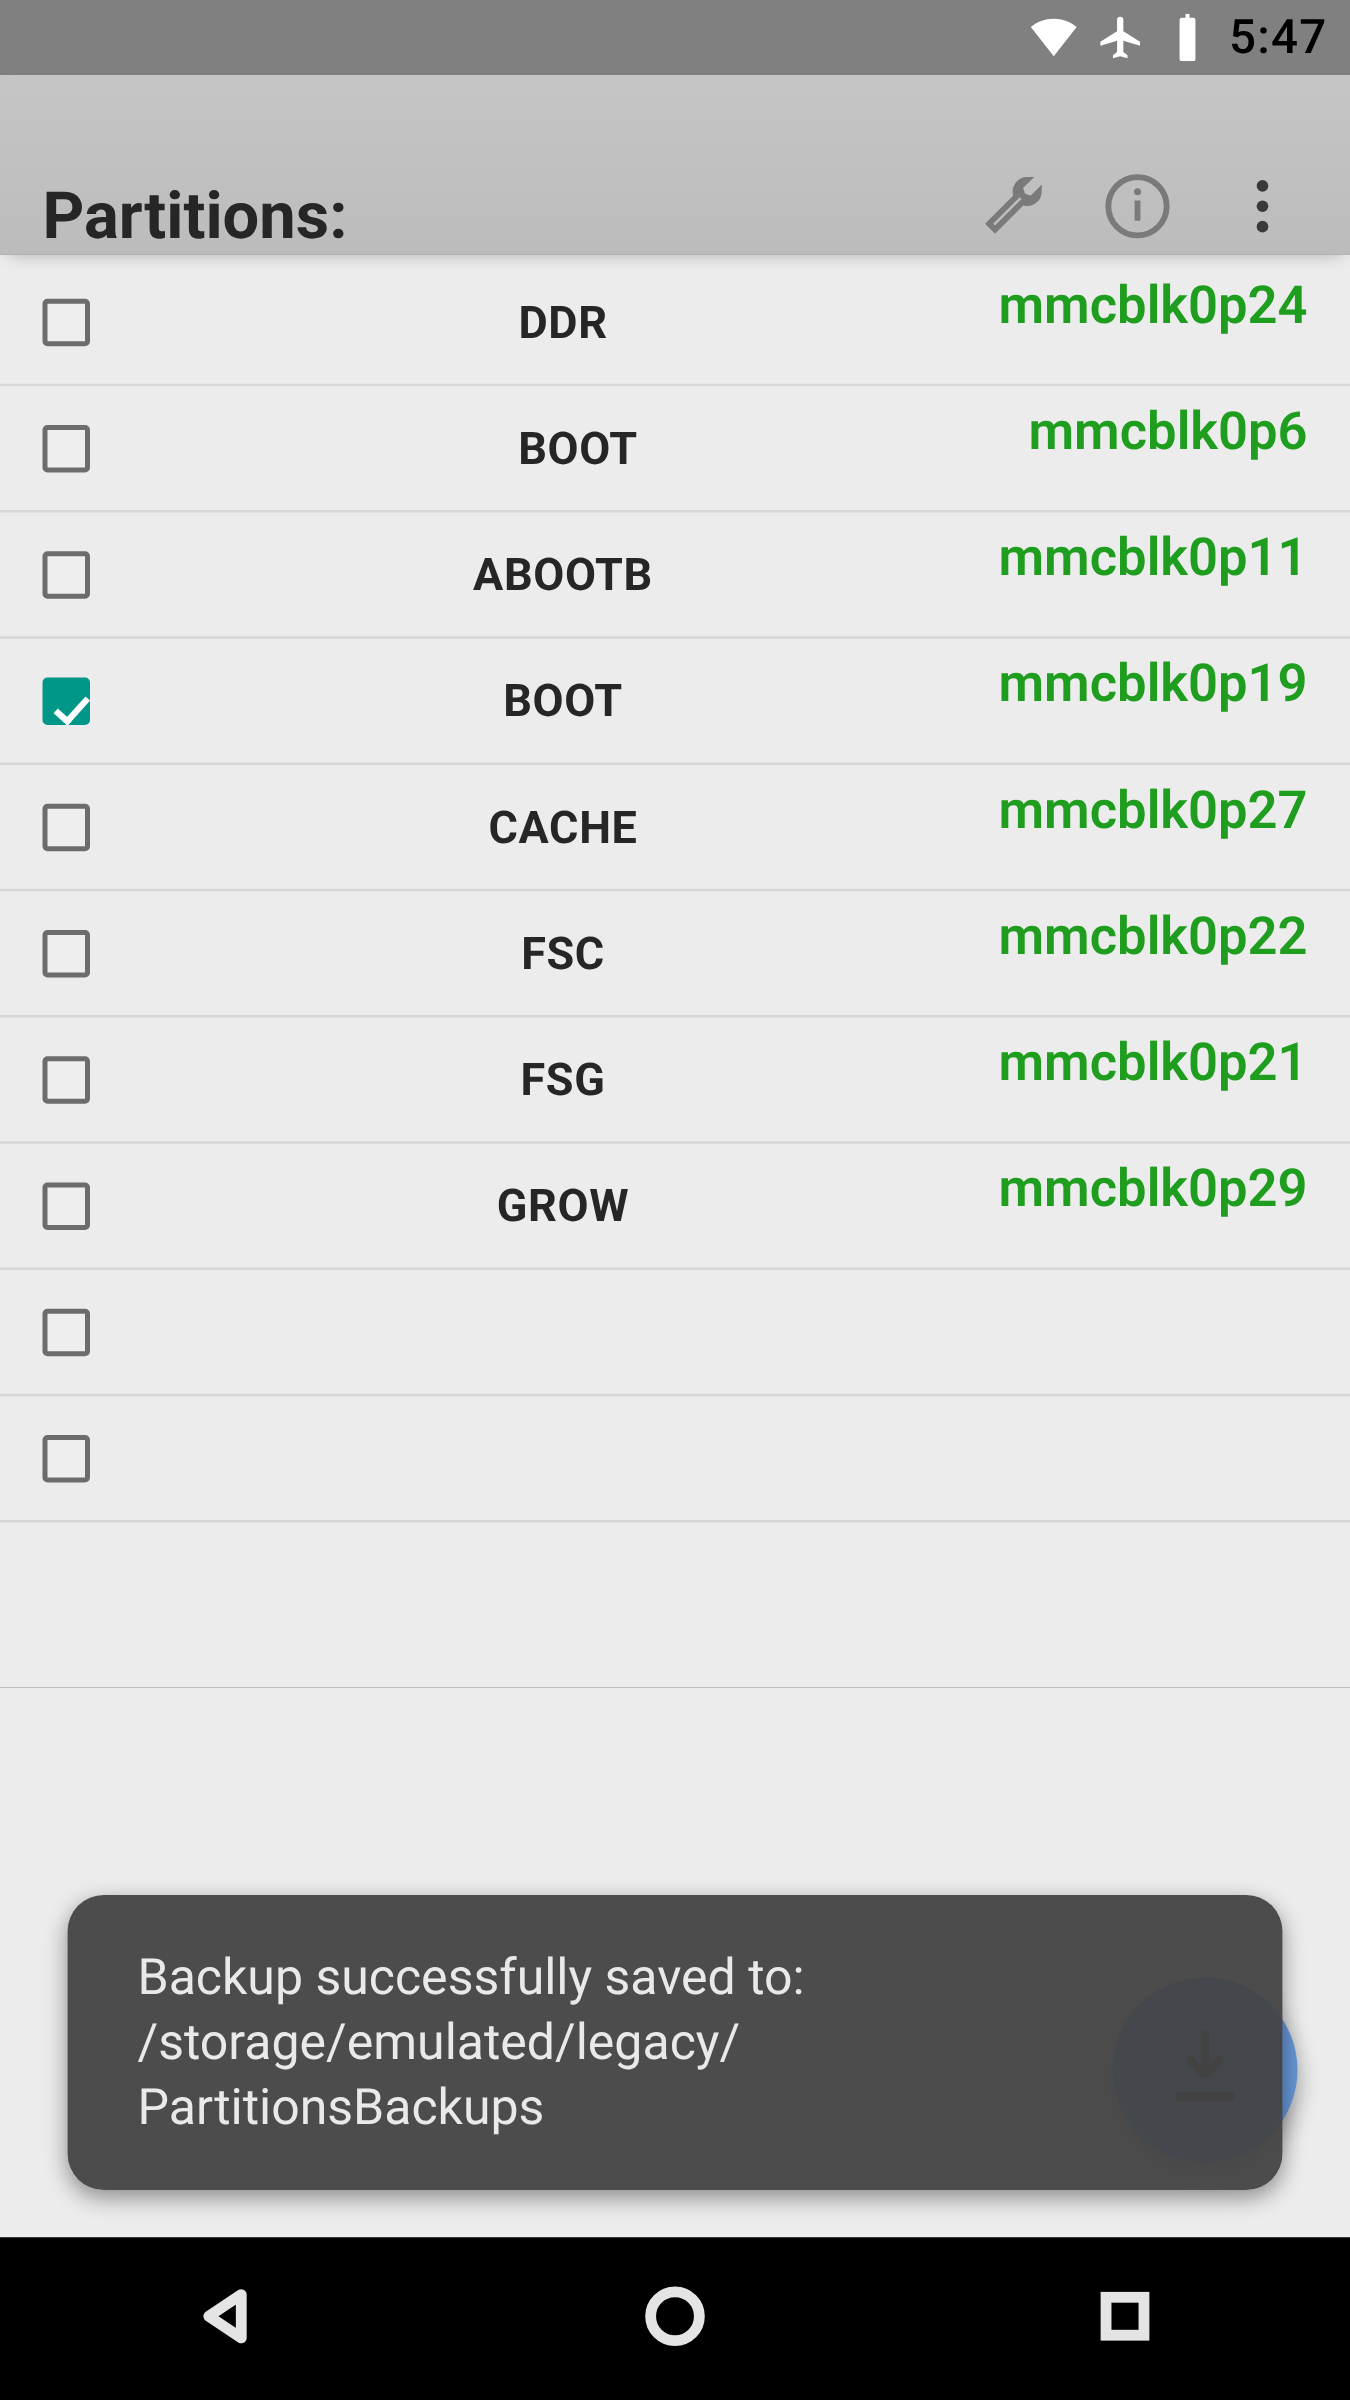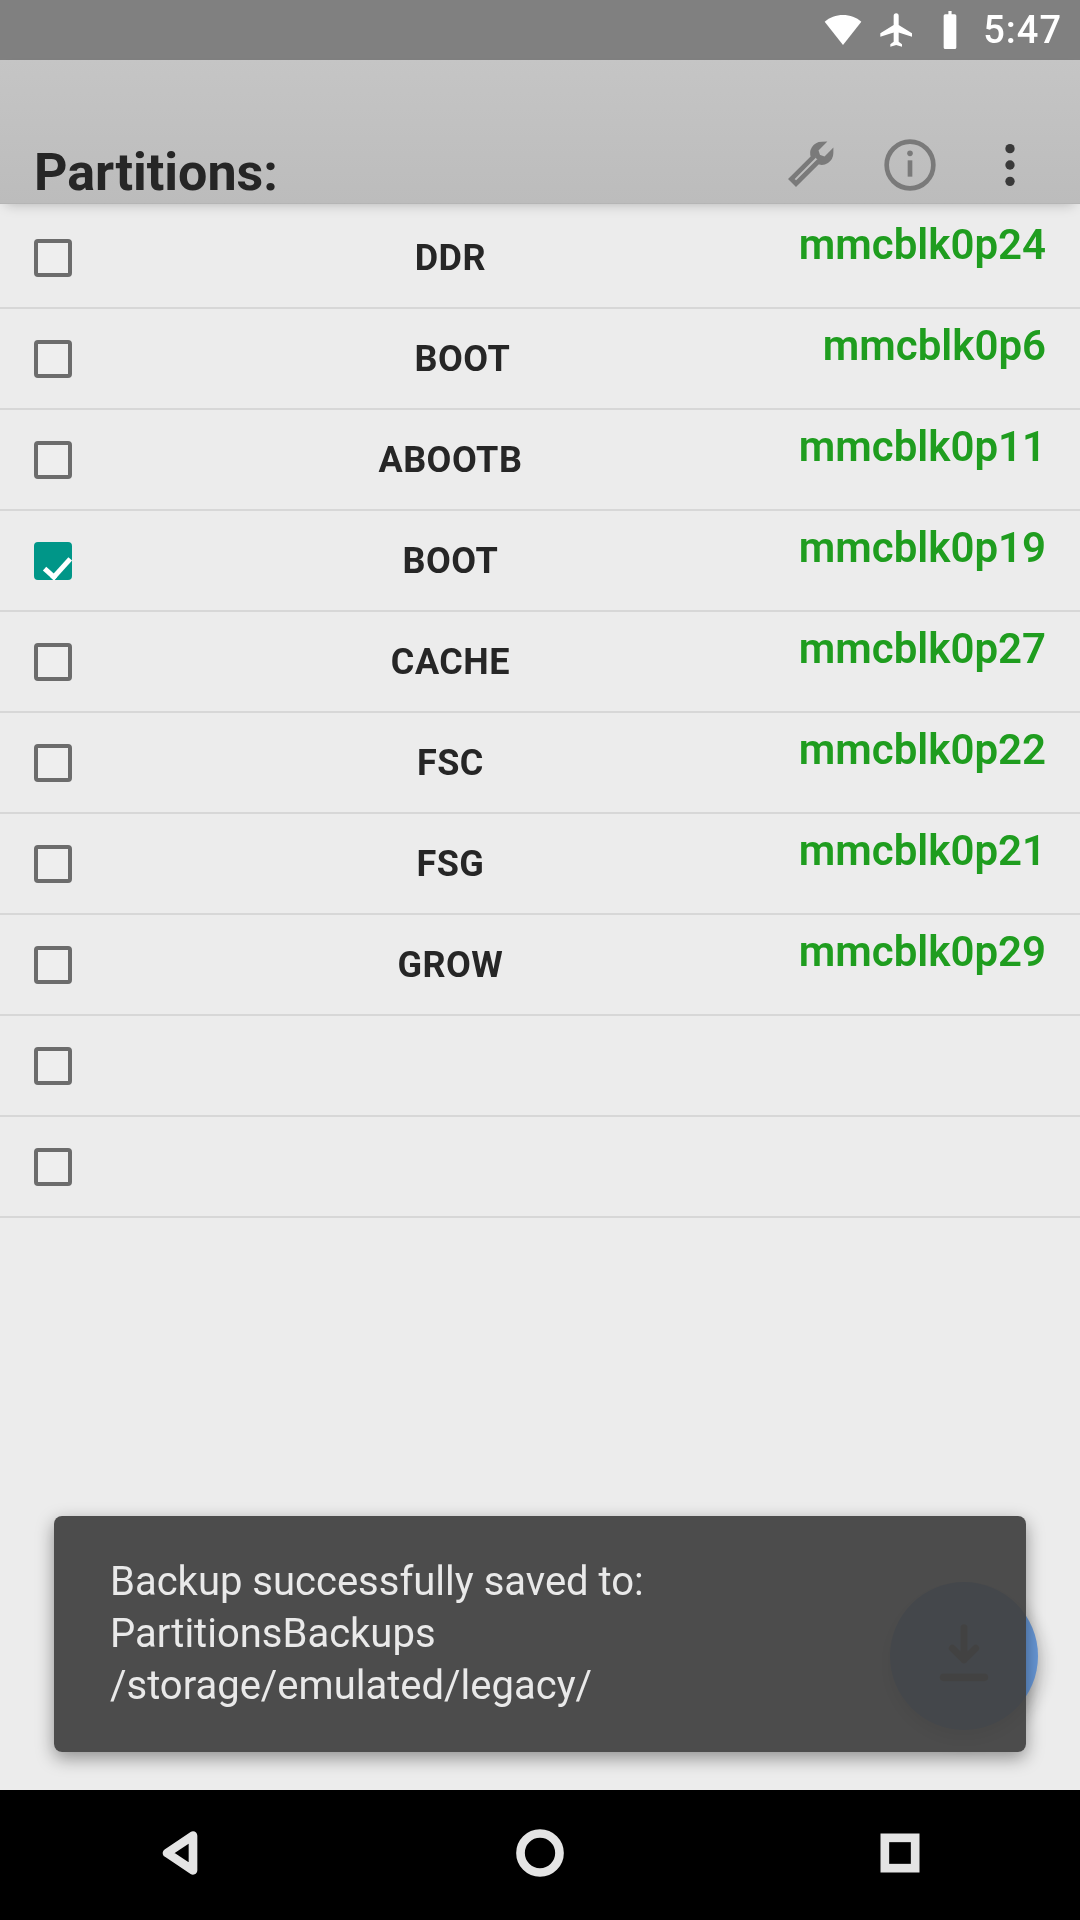--- a/index.html
+++ b/index.html
@@ -1,21 +1,21 @@
 <!DOCTYPE html>
 <html><head>
 <meta charset="utf-8">
 <style>
 * { box-sizing: border-box; margin: 0; padding: 0; }
 html, body { width: 1080px; height: 1920px; overflow: hidden; font-family: Roboto, Arial, sans-serif; background: #000; }
 
 .screen { width: 1080px; height: 1920px; background: #ececec; position: relative; display: flex; flex-direction: column; }
 
 
-.status-bar { height: 60px; background: #808080; color: #ffffff; display: flex; align-items: center; justify-content: flex-end; padding: 0 18px; gap: 14px; font-size: 38px; font-weight: 500; letter-spacing: 1px; }
+.status-bar { height: 60px; background: #808080; color: #000000; display: flex; align-items: center; justify-content: flex-end; padding: 0 18px; gap: 14px; font-size: 38px; font-weight: 500; letter-spacing: 1px; }
 .status-bar .glyph { display: inline-flex; align-items: center; }
 
 
 .app-bar { height: 144px; background: linear-gradient(#c5c5c5,#bcbcbc); display: flex; align-items: flex-end; padding: 0 34px; gap: 28px; border-bottom: 1px solid rgba(0,0,0,.08); box-shadow: 0 6px 12px -6px rgba(0,0,0,.25); position: relative; z-index: 2;}
 .app-title { font-size: 52px; font-weight: 700; color: #262626; flex: 1; }
 .app-bar .action { width: 72px; height: 72px; display: inline-flex; align-items: center; justify-content: center; color: #777; }
 .app-bar .action svg { width: 56px; height: 56px; }
 
 
 .list { flex: 1; overflow: hidden; padding-top: 4px; position: relative; text-align: center; }
@@ -25,21 +25,21 @@
 .row .cb.checked::after{ content:""; position:absolute; left:6px; top:12px; width:22px; height:10px; border-left:5px solid #fff; border-bottom:5px solid #fff; transform: rotate(-48deg); }
 .row .name { font-size: 36px; font-weight: 700; color: #262626; flex: 1; letter-spacing: .5px; }
 .row .dev  { font-size: 42px; font-weight: 600; color: #1f9d1f; align-self: flex-start; margin-top: 12px; }
 .fade { position:absolute; left:0; right:0; bottom:0; height:90px; background:linear-gradient(rgba(236,236,236,0),#ececec); pointer-events:none;}
 
 
 .fab { position: absolute; right: 42px; bottom: 190px; width: 148px; height: 148px; border-radius: 74px; background: #5b8fd4; display:flex; align-items:center; justify-content:center; box-shadow: 0 8px 20px rgba(0,0,0,.35); z-index: 4; opacity:.92; }
 .fab svg { width: 70px; height: 70px; fill:#4a4a4a; }
 
 
-.toast { position: absolute; left: 54px; right: 54px; bottom: 168px; background: rgba(66,66,66,.94); color: #e9e9e9; border-radius: 8px; padding: 40px 56px; font-size: 40px; line-height: 52px; z-index: 5; box-shadow: 0 6px 18px rgba(0,0,0,.4);}
+.toast { position: absolute; left: 54px; right: 54px; bottom: 168px; background: rgba(66,66,66,.94); color: #e9e9e9; border-radius: 29px; padding: 40px 56px; font-size: 40px; line-height: 52px; z-index: 5; box-shadow: 0 6px 18px rgba(0,0,0,.4);}
 
 
 .nav-letterbox { height: 570px; background:#000; display:flex; flex-direction:column; }
 .nav-space { flex:1; background:#ececec; }
 .nav-bar { height: 130px; background:#000; display:flex; align-items:center; justify-content:space-around; }
 .nav-bar .nbtn svg{ width:52px; height:52px; stroke:#e4e4e4; fill:none; stroke-width:4; }
 </style>
 </head>
 <body>
 
@@ -151,22 +151,22 @@
     <span>
       <svg viewBox="0 0 24 24">
           <path d="M12 3v11m0 0 4-4m-4 4-4-4" stroke="#3f3f3f" stroke-width="2.4" fill="none" stroke-linecap="round"></path>
           <path d="M5 20h14" stroke="#3f3f3f" stroke-width="2.6" stroke-linecap="round"></path>
         </svg>
     </span>
   </div>
 
   <div class="toast">
     <div>Backup successfully saved to:</div>
+    <div>/storage/emulated/legacy/</div>
     <div>PartitionsBackups</div>
-    <div>/storage/emulated/legacy/</div>
   </div>
 
   <div class="nav-letterbox">
     <div class="nav-space"></div>
     <div class="nav-bar">
       <div class="nbtn">
         <span><svg viewBox="0 0 24 24">
               <path d="M18 4 6 12l12 8z" stroke-linejoin="round"></path>
             </svg></span>
       </div>

